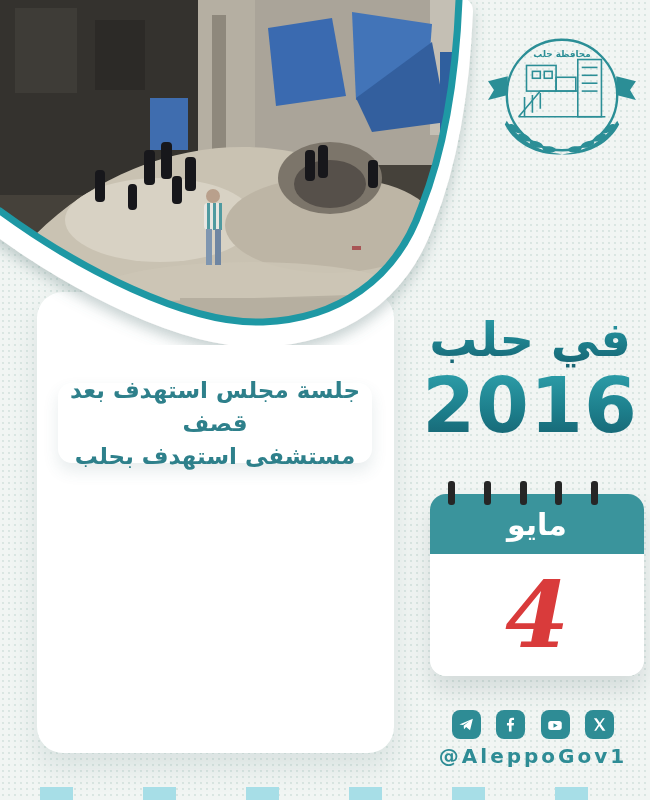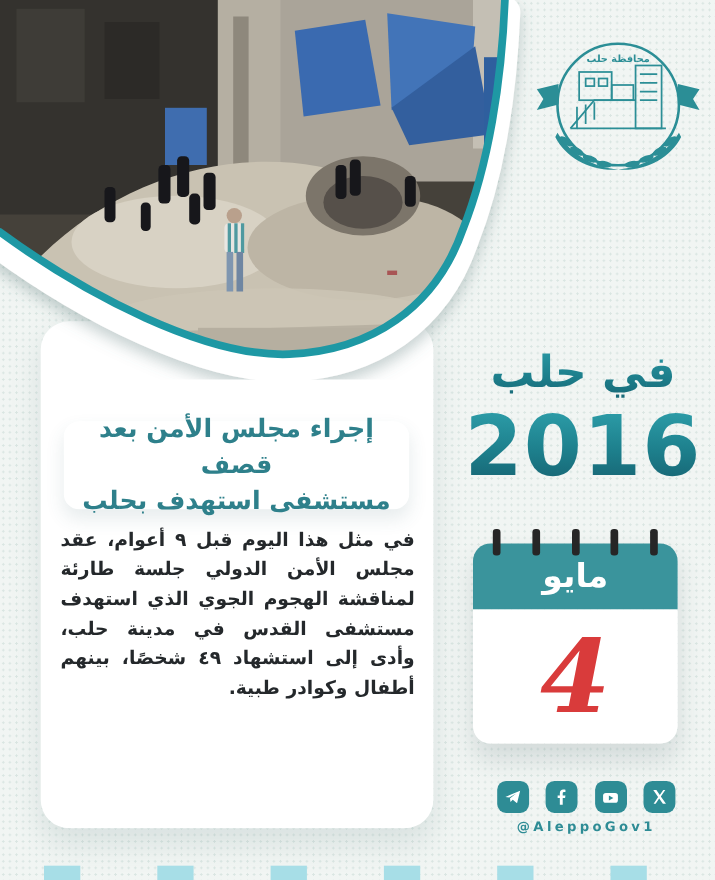--- a/index.html
+++ b/index.html
@@ -13,31 +13,31 @@
     background-image:radial-gradient(rgba(190,210,206,.45) 1px, transparent 1.2px);
     background-size:6px 6px;
   }
   
   .photo-wrap{position:absolute;left:0;top:0;width:650px;height:345px;z-index:3;}
   
   .logo-wrap{position:absolute;left:483px;top:26px;width:158px;height:142px;z-index:2;}
   .slogan{position:absolute;left:410px;width:240px;text-align:center;z-index:2;
     font-weight:bold;color:#1f7f8b;}
   .slogan-1{top:243px;font-size:56px;line-height:62px;}
-  .slogan-2{top:308px;font-size:40px;line-height:62px;}
+  .slogan-2{top:308px;font-size:48px;line-height:62px;}
   .slogan-year{top:366px;font-size:76px;line-height:80px;letter-spacing:1px;font-weight:bold;}
   @supports ((-webkit-background-clip:text) or (background-clip:text)){
     .teal-grad{
       background:linear-gradient(180deg,#2fa2ad 0%,#1d7f8c 55%,#155f6e 100%);
       -webkit-background-clip:text;background-clip:text;
       color:transparent;
     }
   }
   
-  .calendar{position:absolute;left:430px;top:494px;width:186px;height:182px;z-index:2;
+  .calendar{position:absolute;left:430px;top:494px;width:214px;height:182px;z-index:2;
     border-radius:16px;box-shadow:0 14px 22px rgba(60,90,95,.16);}
   .cal-pins{position:absolute;left:18px;top:-13px;width:150px;display:flex;justify-content:space-between;}
   .cal-pin{width:7px;height:24px;background:#262626;border-radius:3px;}
   .cal-header{height:60px;background:#3a949c;border-radius:16px 16px 0 0;
     display:flex;align-items:center;justify-content:center;
     color:#ffffff;font-size:30px;font-weight:bold;}
   .cal-body{height:122px;background:#ffffff;border-radius:0 0 16px 16px;
     display:flex;align-items:center;justify-content:center;}
   .cal-day{font-family:"DejaVu Serif","Liberation Serif",serif;font-style:italic;
     font-weight:bold;font-size:92px;color:#d93b3b;line-height:1;}
@@ -52,21 +52,21 @@
     color:#24282b;font-weight:bold;font-size:17px;line-height:27px;
     text-align:justify;text-justify:inter-word;}
   .article p{margin:0;}
   .article p + p{margin-top:1px;}
   
   .social-row{position:absolute;left:452px;top:710px;width:162px;display:flex;
     justify-content:space-between;z-index:2;}
   .social-tile{width:29px;height:29px;border-radius:8px;background:#2e8c95;
     display:flex;align-items:center;justify-content:center;cursor:pointer;}
   .social-handle{position:absolute;left:420px;top:744px;width:226px;text-align:center;z-index:2;
-    color:#2e8c95;font-weight:bold;font-size:12px;letter-spacing:3px;}
+    color:#2e8c95;font-weight:bold;font-size:20px;letter-spacing:3px;}
   
   .bottom-dashes{position:absolute;left:40px;bottom:0;display:flex;gap:70px;z-index:2;}
   .dash{width:33px;height:13px;background:#a7dee7;}
 </style>
 </head>
 <body>
 
 <div class="canvas">
 
   <div class="body-card"></div>
@@ -188,26 +188,25 @@
       <div class="cal-pin"></div>
       <div class="cal-pin"></div>
     </div>
     <div class="cal-header">مايو</div>
     <div class="cal-body">
       <span class="cal-day">4</span>
     </div>
   </div>
 
   <div class="headline-card">
-    <div class="headline-line">إجراء مجلس الأمن بعد قصف</div>
+    <div class="headline-line">جلسة مجلس استهدف بعد قصف</div>
     <div class="headline-line">مستشفى استهدف بحلب</div>
   </div>
 
   <div class="article">
-    <p>في مثل هذا اليوم قبل ٩ أعوام، عقد مجلس الأمن الدولي جلسة طارئة لمناقشة الهجوم الجوي الذي استهدف مستشفى القدس في مدينة حلب، وأدى إلى استشهاد ٤٩ شخصًا، بينهم أطفال وكوادر طبية.</p>
   </div>
 
   <div class="social-row">
     <div class="social-tile">
       <svg width="17" height="17" viewBox="0 0 24 24">
         <path d="M2,12 L21,4 L17,20 L11.5,15.5 L8.5,18.6 L8,13.8 L16,7.5 L7,12.8 Z" fill="#ffffff"></path>
       </svg>
     </div>
     <div class="social-tile">
       <svg width="17" height="17" viewBox="0 0 24 24">

